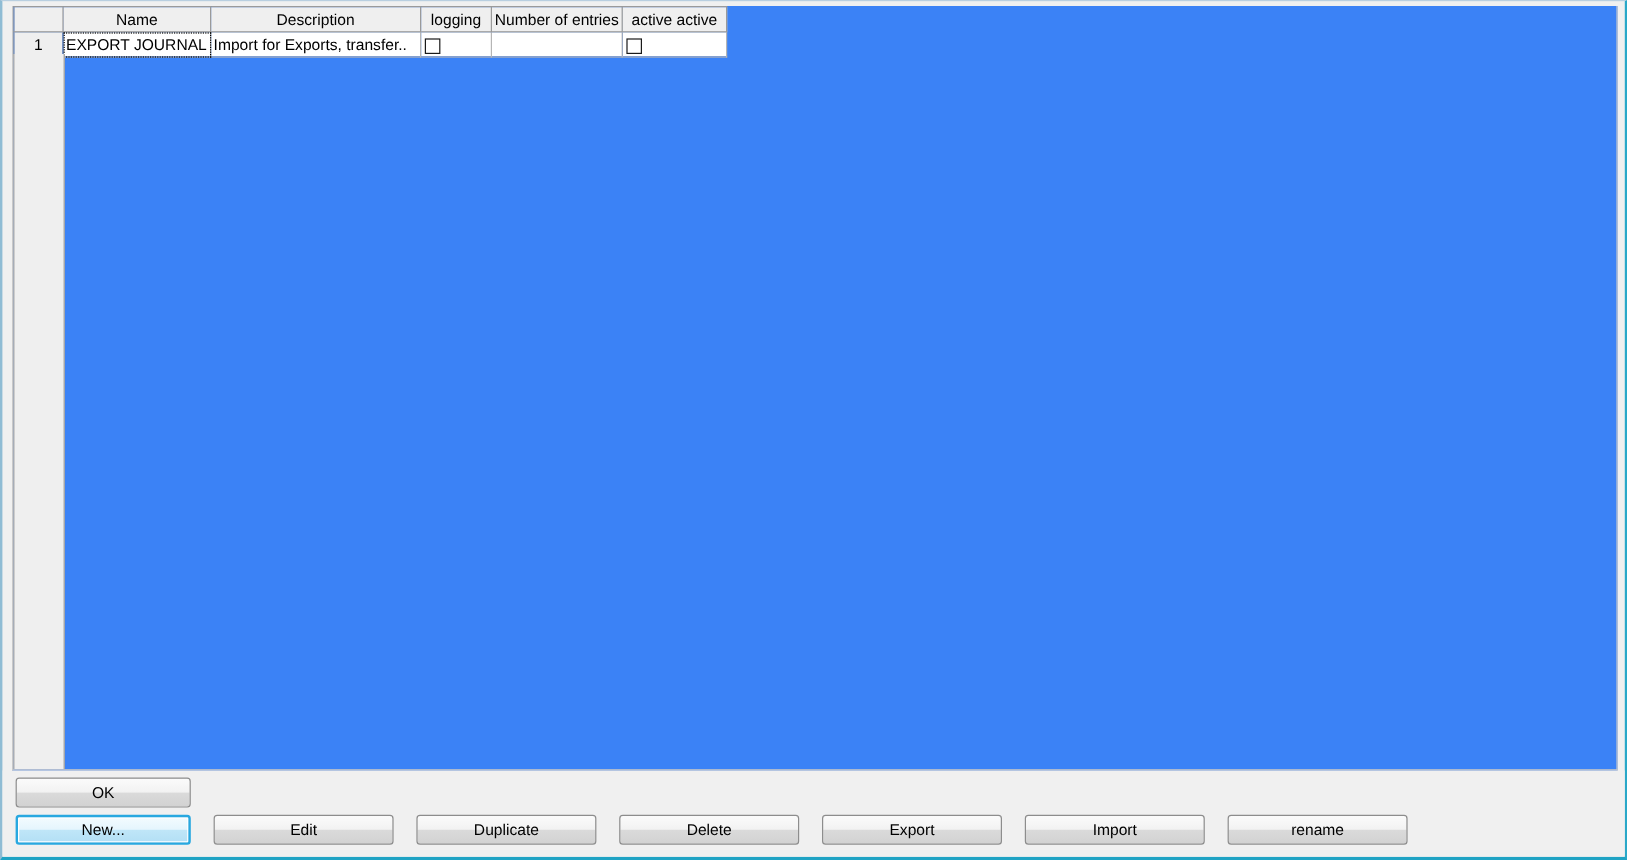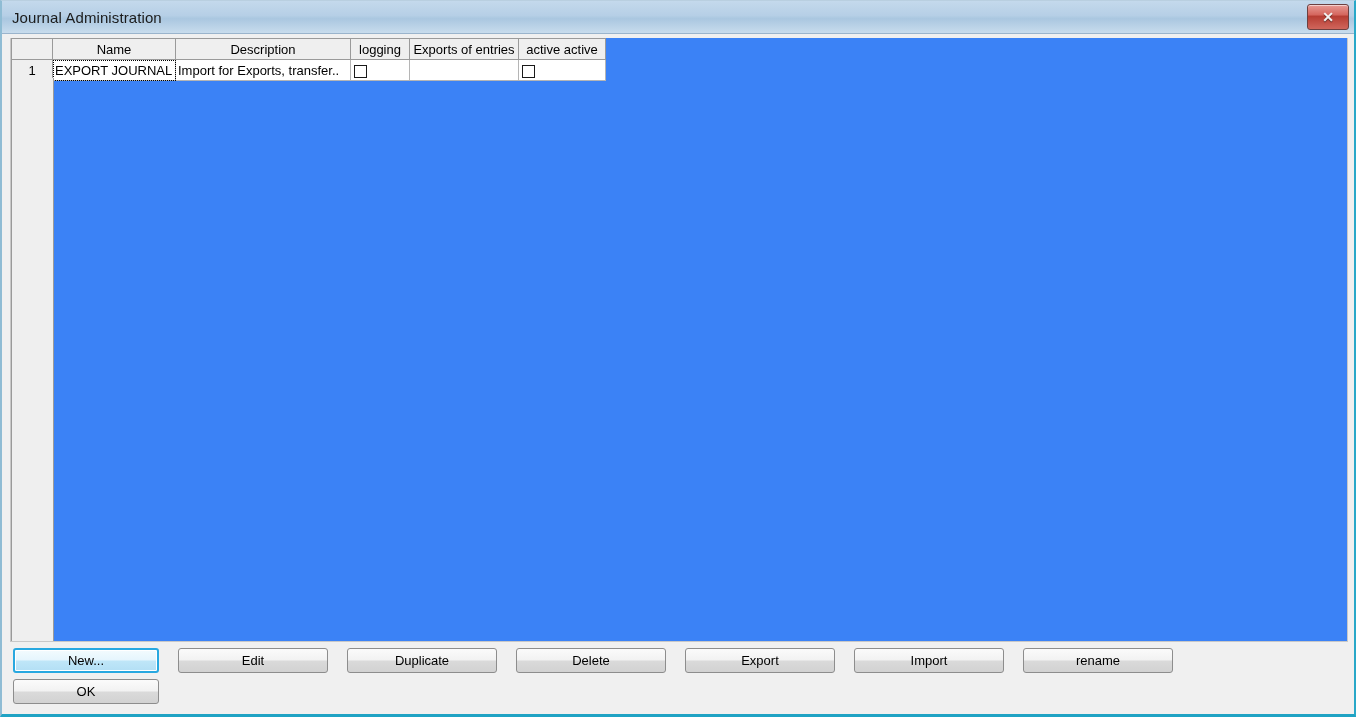--- a/index.html
+++ b/index.html
@@ -185,45 +185,39 @@
   }
   .btn.w-new  { width: 146px; }
   .btn.w-std  { width: 150px; }
   .btn.w-ok   { width: 146px; }
 </style>
 </head>
 <body>
 
 <div id="window">
 
-  <div id="titlebar">
-    <span id="title-text">Journal Administration</span>
-    <div id="close-button">
-      <span class="glyph">✕</span>
-    </div>
-  </div>
 
   <div id="table-region">
     <div id="gutter-strip"></div>
     <table id="grid">
       <colgroup>
         <col style="width:41px">
         <col style="width:123px">
         <col style="width:175px">
         <col style="width:59px">
         <col style="width:109px">
         <col style="width:87px">
       </colgroup>
       <thead>
         <tr>
           <th class="gutter-head"></th>
           <th>Name</th>
           <th>Description</th>
           <th>logging</th>
-          <th>Exports of entries</th>
+          <th>Number of entries</th>
           <th>active active</th>
         </tr>
       </thead>
       <tbody>
         <tr>
           <td class="gutter-cell">1</td>
           <td class="cell-focused">
             <span class="cell-text">EXPORT JOURNAL</span>
           </td>
           <td>
@@ -237,27 +231,27 @@
           </td>
           <td>
             <span class="cb"></span>
           </td>
         </tr>
       </tbody>
     </table>
   </div>
 
   <div id="button-bar">
+    <div class="btn-row">
+      <div class="btn w-ok">OK</div>
+    </div>
     <div class="btn-row">
       <div class="btn w-new focused">New...</div>
       <div class="btn w-std">Edit</div>
       <div class="btn w-std">Duplicate</div>
       <div class="btn w-std">Delete</div>
       <div class="btn w-std">Export</div>
       <div class="btn w-std">Import</div>
       <div class="btn w-std">rename</div>
     </div>
-    <div class="btn-row">
-      <div class="btn w-ok">OK</div>
-    </div>
   </div>
 
 </div>
 
 </body></html>

